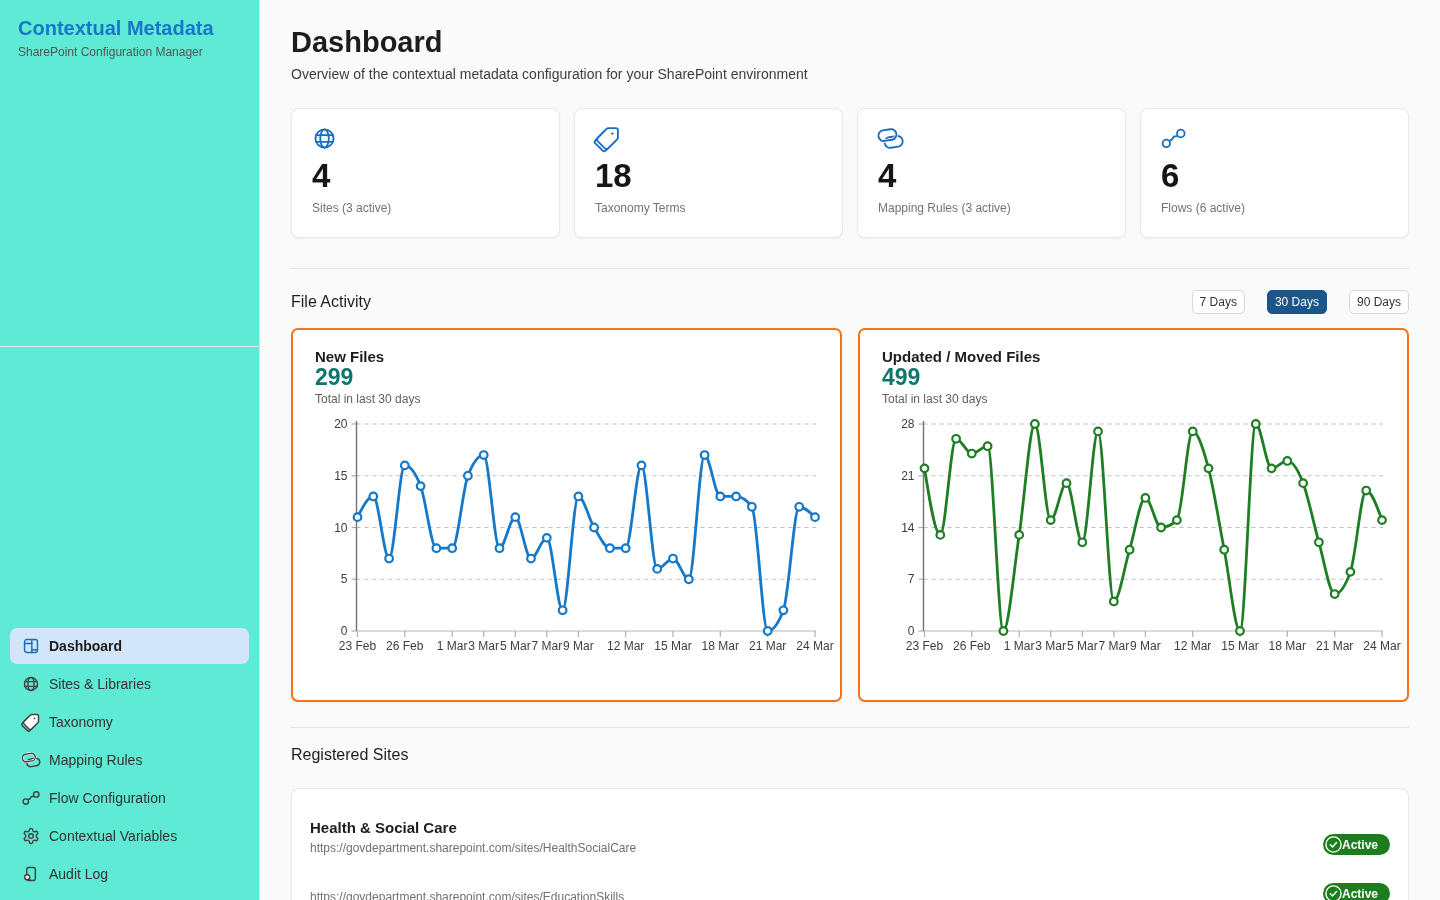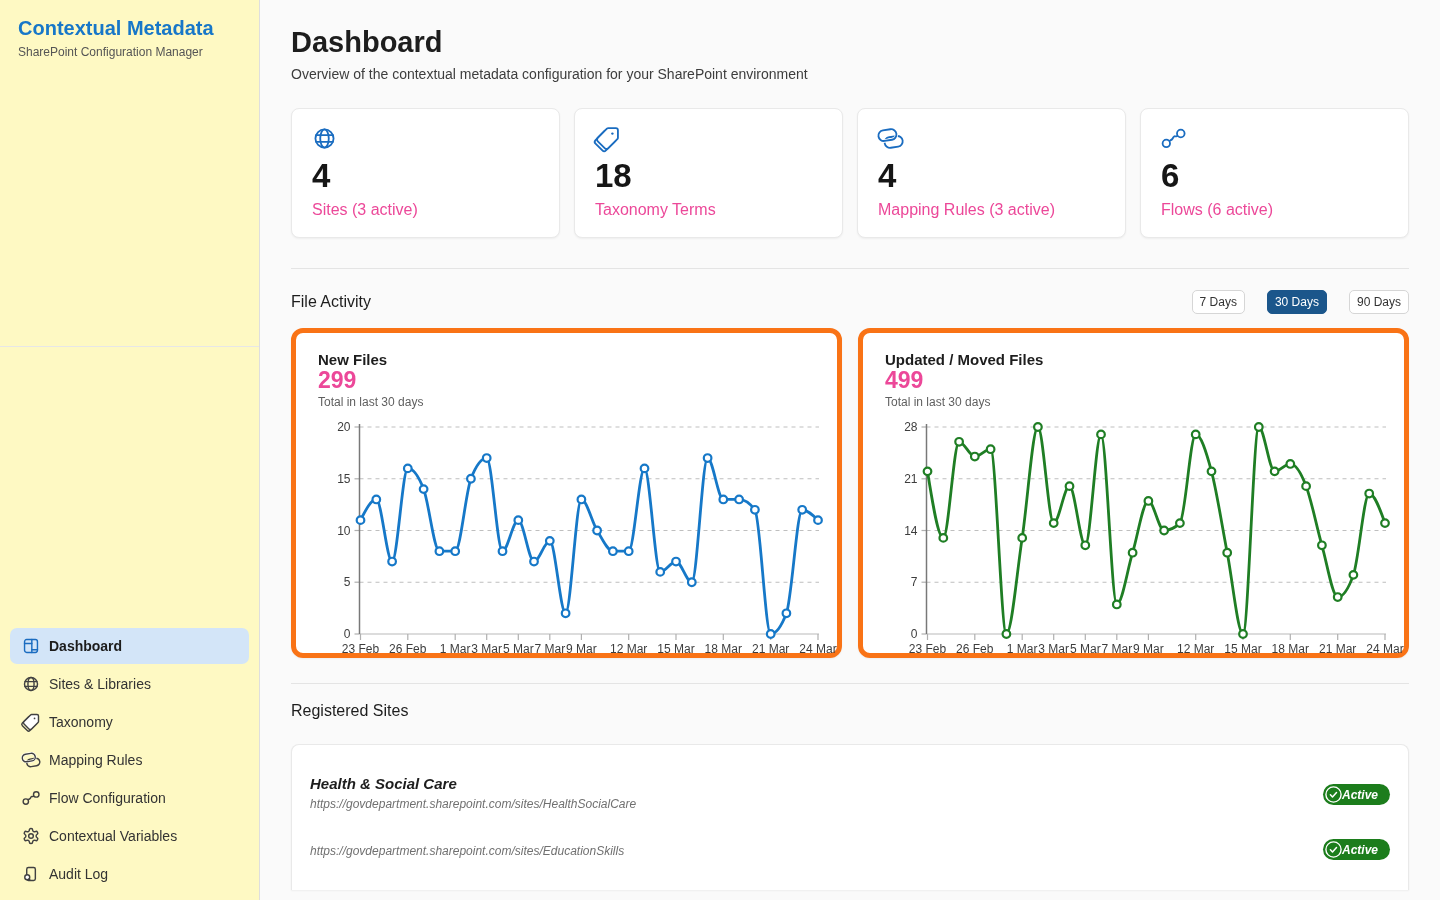--- a/index.html
+++ b/index.html
@@ -1,45 +1,45 @@
 <!DOCTYPE html>
 <html><head><meta charset="utf-8"><title>Contextual Metadata</title>
 <style>
 * { margin:0; padding:0; box-sizing:border-box; }
 html,body { width:1440px; height:900px; overflow:hidden; font-family:"Liberation Sans",sans-serif; background:#fafafa; }
 body { display:flex; }
-aside { width:260px; flex:0 0 260px; background:#fef9c3; border-right:1px solid #dedede; display:flex; flex-direction:column; }
+aside { width:260px; flex:0 0 260px; background:#5eead4; border-right:1px solid #dedede; display:flex; flex-direction:column; }
 .side-head { padding:17px 18px; height:347px; border-bottom:1px solid #e7e7e7; }
 .side-head h1 { font-size:20px; font-weight:bold; color:#1777c8; letter-spacing:0; }
 .side-head p { font-size:12px; color:#555; margin-top:5px; }
 nav { margin-top:auto; padding:0 10px 8px; }
 .nav-item { display:flex; align-items:center; gap:9px; height:36px; margin-top:2px; padding:0 12px; border-radius:7px; font-size:14px; color:#333; }
 .nav-item svg { flex:0 0 auto; }
 .nav-item.active { background:#d3e5f8; color:#1c1c1c; font-weight:bold; }
 main { flex:1; padding:26px 31px 0; }
 h1.title { font-size:29px; font-weight:bold; color:#1d1d1d; }
 p.sub { font-size:14px; color:#3d3d3d; margin-top:7px; }
 .stats { display:grid; grid-template-columns:repeat(4,1fr); gap:14px; margin-top:26px; }
 .stat-card { background:#fff; border:1px solid #e9e9e9; border-radius:8px; box-shadow:0 1px 2px rgba(0,0,0,.05); padding:17px 20px 0; height:130px; }
 .stat-ic { height:25px; }
 .stat-num { font-size:33px; font-weight:bold; color:#161616; margin-top:8px; line-height:34px; }
-.stat-lab { font-size:16px; color:#ec4899; margin-top:8px; }
+.stat-lab { font-size:12px; color:#737373; margin-top:8px; }
 .divider { border:none; border-top:1px solid #e4e4e4; margin-top:30px; }
 .sec-head { display:flex; align-items:center; justify-content:space-between; margin-top:21px; height:24px; }
 .sec-head h2, h2.sec { font-size:16px; font-weight:normal; color:#1d1d1d; }
 .btns { display:flex; gap:22px; }
 .btn { font-size:12px; color:#333; background:#fff; border:1px solid #d6d6d6; border-radius:5px; padding:4px 7px; line-height:14px; }
 .btn.on { background:#1b568b; border-color:#1b568b; color:#fff; }
 .charts { display:grid; grid-template-columns:1fr 1fr; gap:16px; margin-top:14px; }
-.chart-card { position:relative; background:#fff; border:5px solid #f97316; border-radius:12px; box-shadow:0 1px 2px rgba(0,0,0,.05); height:330px; padding:18px 22px 0; }
+.chart-card { position:relative; background:#fff; border:2px solid #f97316; border-radius:7px; box-shadow:0 1px 2px rgba(0,0,0,.05); height:374px; padding:18px 22px 0; }
 .chart-card h3 { font-size:15px; font-weight:bold; color:#1d1d1d; }
-.chart-num { font-size:23px; font-weight:bold; color:#ec4899; margin-top:0; line-height:24px; }
+.chart-num { font-size:23px; font-weight:bold; color:#0f766e; margin-top:0; line-height:24px; }
 .chart-sub { font-size:12px; color:#5f5f5f; margin-top:3px; }
 .sites-card { background:#fff; border:1px solid #e9e9e9; border-radius:8px 8px 0 0; border-bottom:none; box-shadow:0 1px 2px rgba(0,0,0,.05); margin-top:24px; padding:30px 18px 30px 18px; }
-.site-row { display:flex; align-items:center; justify-content:space-between;font-style:italic; }
+.site-row { display:flex; align-items:flex-end; justify-content:space-between; }
 .site-row + .site-row { margin-top:25px; }
 .site-name { font-size:15px; font-weight:bold; color:#1d1d1d; }
 .site-url { font-size:12px; color:#707070; margin-top:5px; }
 .badge { display:flex; align-items:center; background:#1c7d1c; border-radius:11px; height:21px; margin-top:3px; padding:0 12px 0 2px; color:#fff; font-size:12px; font-weight:bold; }
 </style></head>
 <body>
   <aside>
     <div class="side-head">
       <h1>Contextual Metadata</h1>
       <p>SharePoint Configuration Manager</p>

